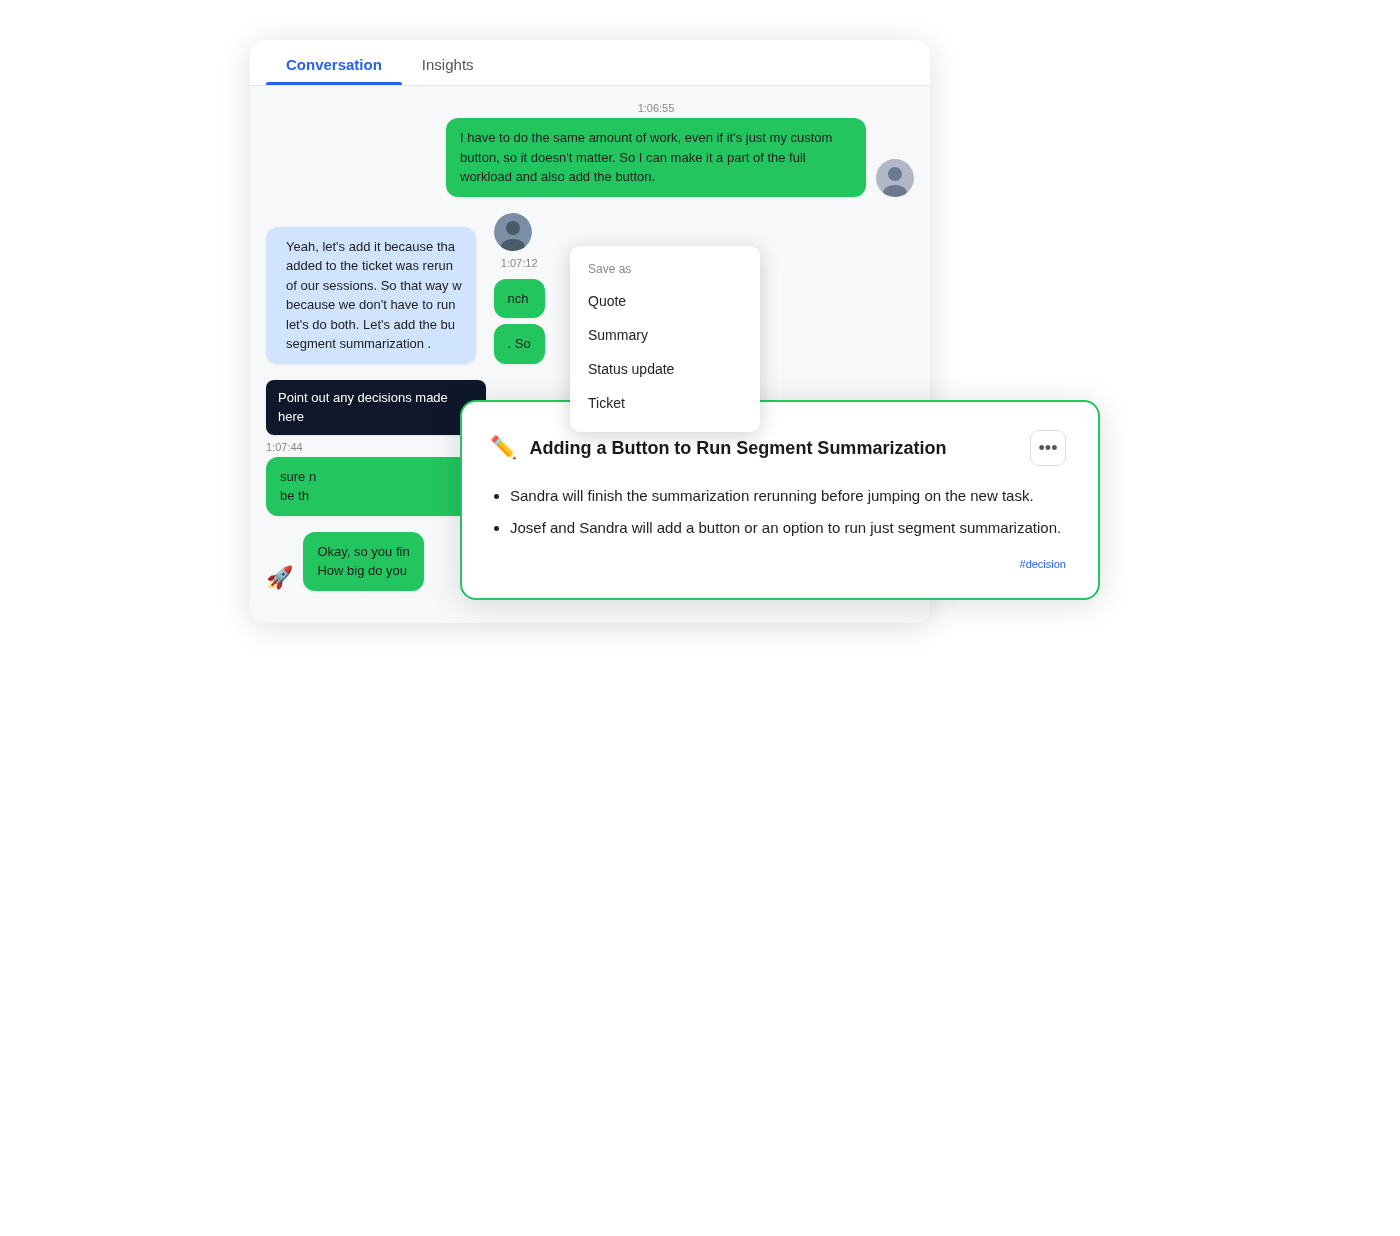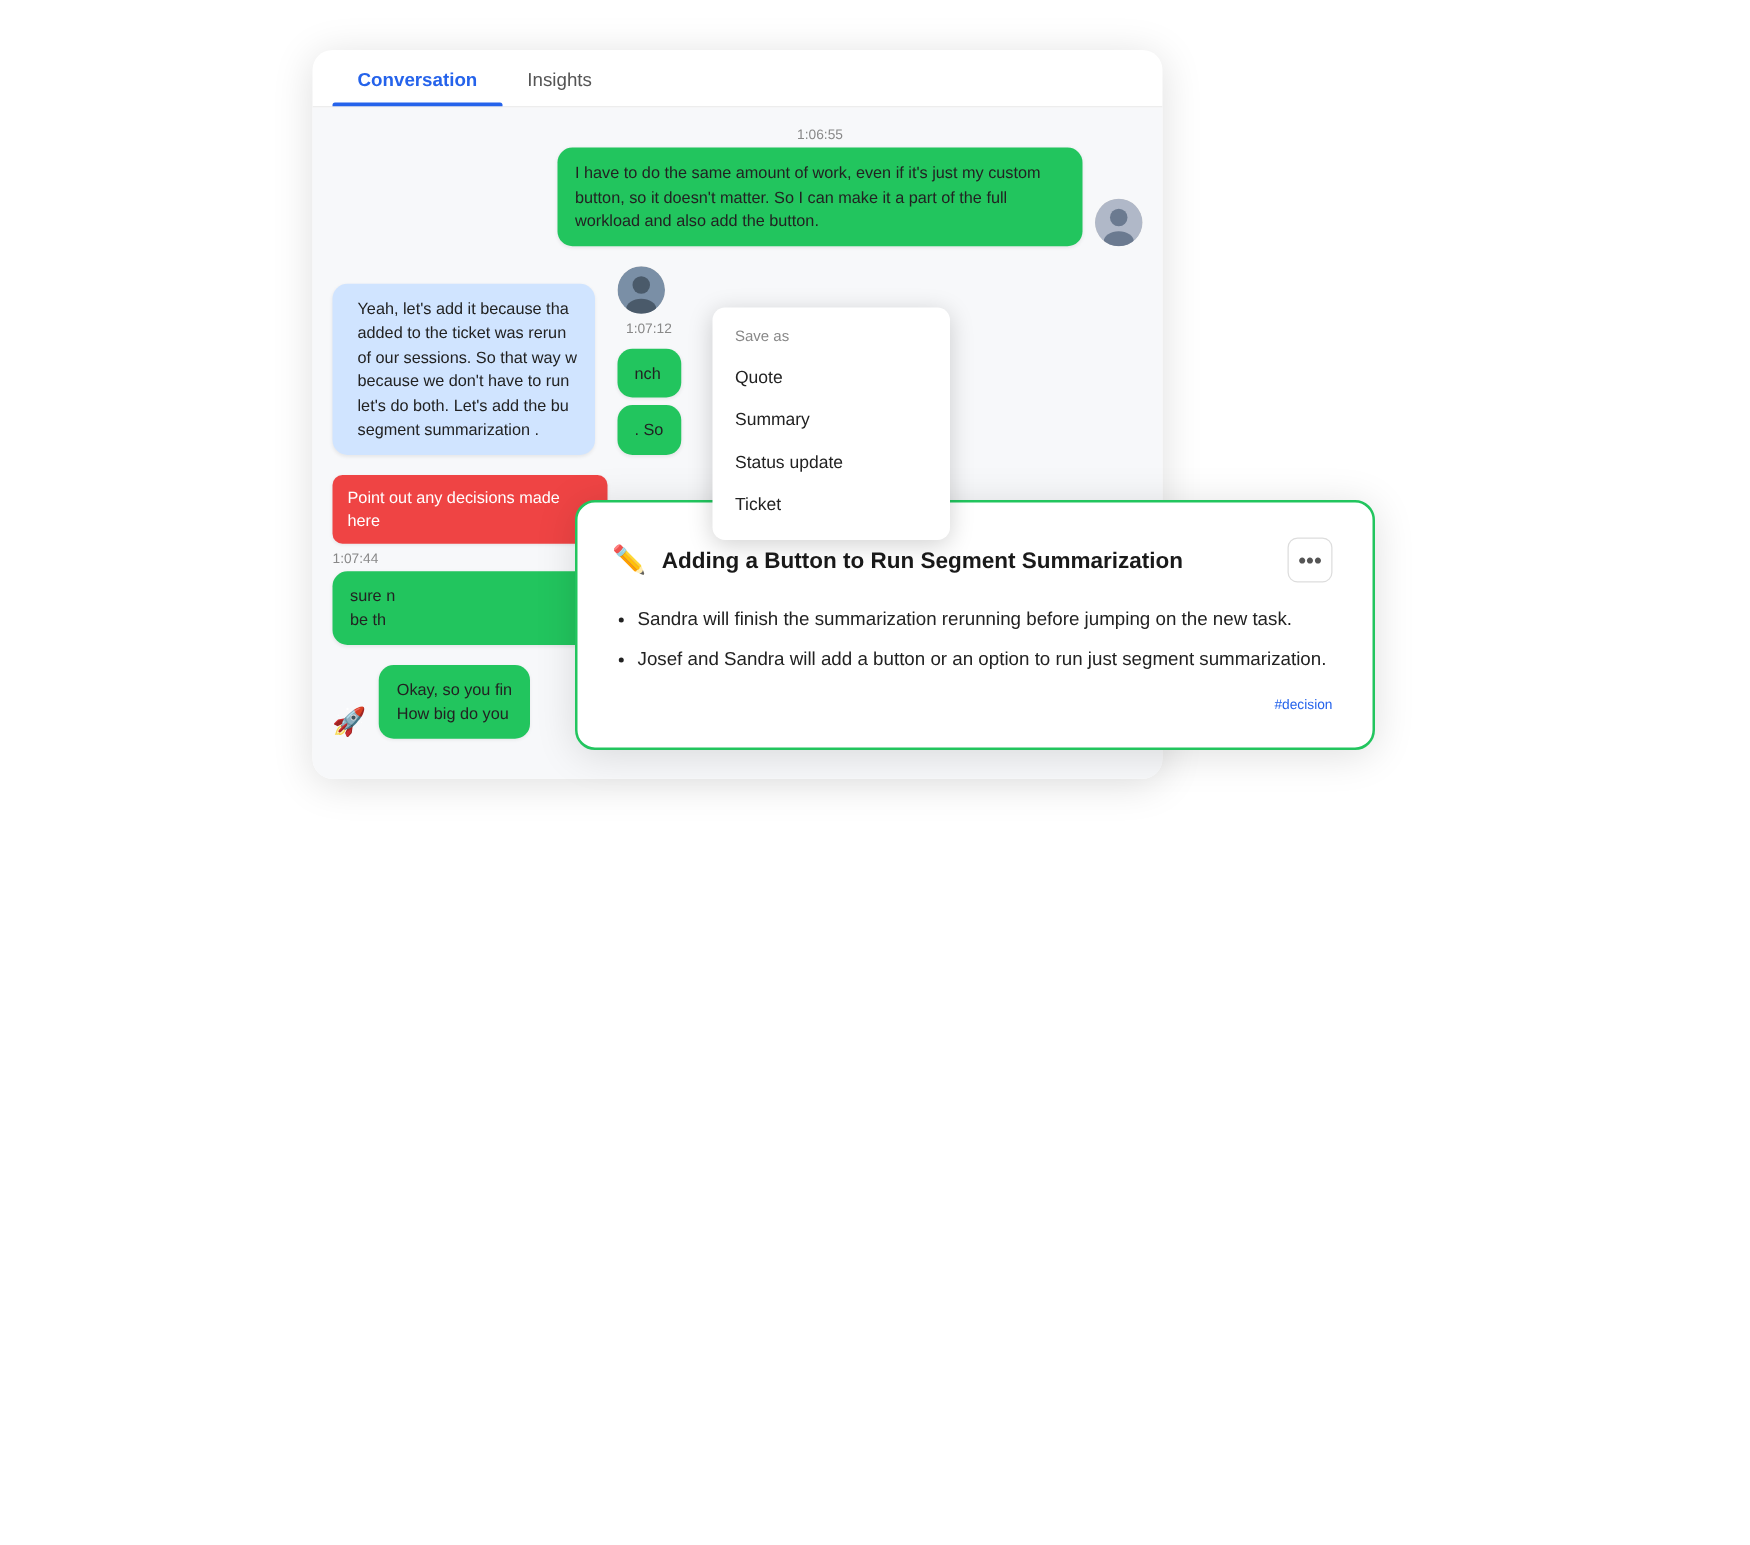--- a/index.html
+++ b/index.html
@@ -112,21 +112,21 @@
       line-height: 1.5;
       box-shadow: 0 1px 3px rgba(0,0,0,0.07);
     }
 
     .bubble.highlight {
       background: #d0e4ff;
       padding-left: 20px;
     }
 
     .bubble.dark-tooltip {
-      background: #ef4444;
+      background: #0f172a;
       color: #fff;
       font-weight: 500;
       border-radius: 8px;
       padding: 8px 12px;
       font-size: 13px;
       max-width: 220px;
     }
 
     
     .save-dropdown {

